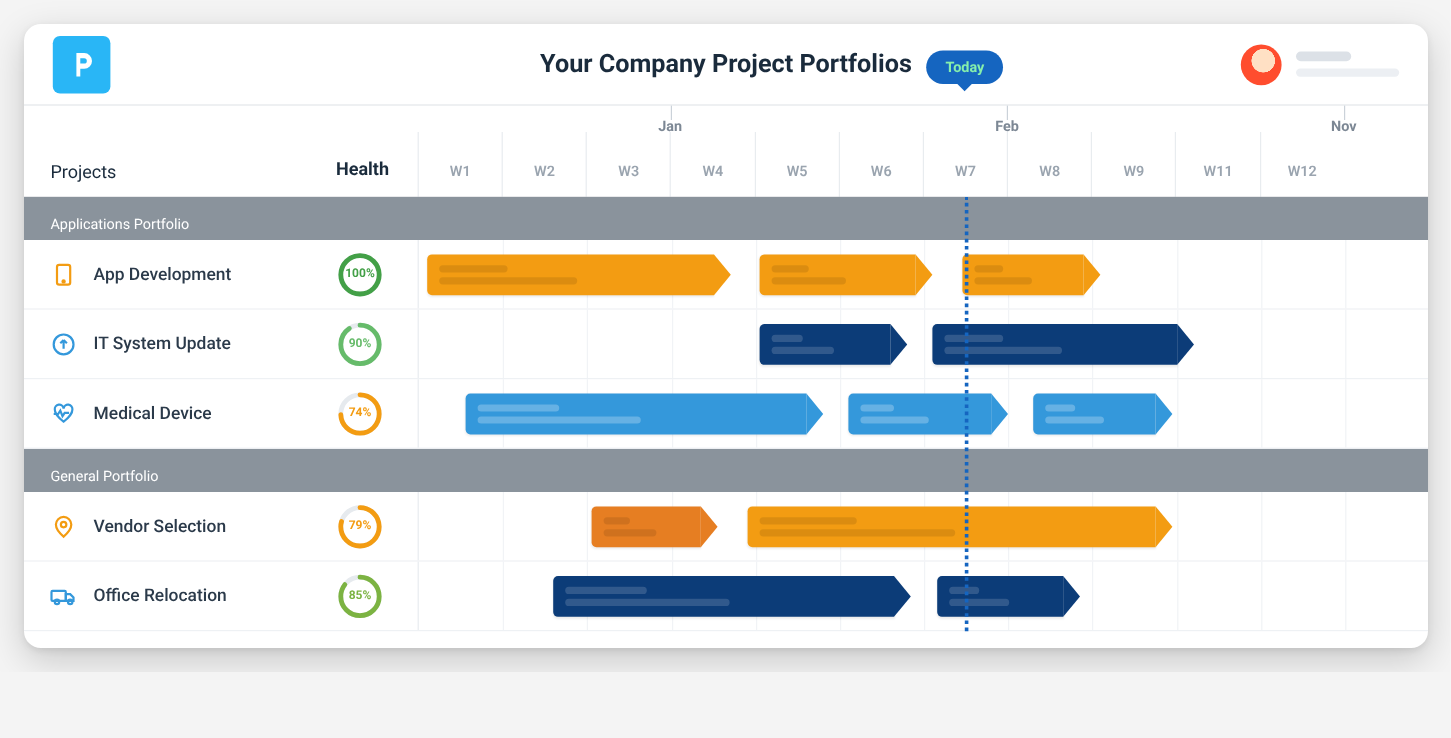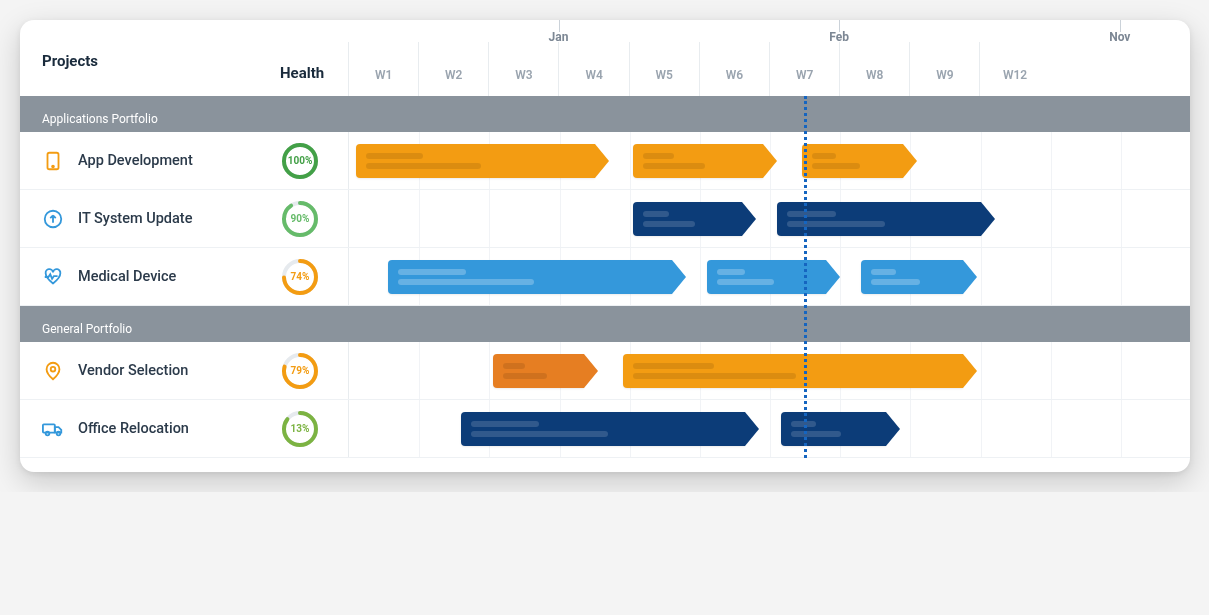--- a/index.html
+++ b/index.html
@@ -60,21 +60,21 @@
   
   .col-headers {
     display: grid;
     grid-template-columns: var(--left-col) var(--health-col) repeat(var(--weeks), 1fr);
     align-items: end;
     height: 76px;
     font-size: 12px;
     color: #7c8794;
     position: relative;
   }
-  .col-headers .h-projects { padding: 0 0 26px 22px; font-size: 15px; font-weight: 700; color: #1a2b3c; align-self: end; }
+  .col-headers .h-projects { padding: 0 0 12px 22px; font-size: 15px; font-weight: 400; color: #1a2b3c; align-self: end; }
   .col-headers .h-health   { padding: 0 0 14px 0; font-size: 15px; font-weight: 700; color: #1a2b3c; align-self: end; }
   .wk {
     border-left: 1px solid #e8ecef;
     text-align: center;
     padding: 26px 0 14px 0;
     font-weight: 600; color: #9aa4af;
   }
   .month-label {
     position: absolute;
     top: 10px;
@@ -176,36 +176,52 @@
 
   .gantt-body { position: relative; }
 
   .footer-space { height: 14px; }
 </style>
 </head>
 <body>
 
 <div class="window">
 
+  <div class="header">
+    <div class="logo">
+      <svg width="26" height="26" viewBox="0 0 24 24">
+        <path fill="#fff" d="M8 3h6a6 6 0 0 1 0 12h-3v6H8V3zm3 4v4h3a2 2 0 1 0 0-4h-3z"></path>
+      </svg>
+    </div>
+    <div class="title">Your Company Project Portfolios</div>
+    <div class="user-area">
+      <div class="avatar"></div>
+      <div class="user-lines">
+        <div class="l1"></div>
+          <div class="l2"></div>
+      </div>
+    </div>
+  </div>
 
   <div class="gantt">
 
     <div class="col-headers">
       <div class="h-projects">Projects</div>
       <div class="h-health">Health</div>
 
     <div class="wk">W1</div>
         <div class="wk">W2</div>
         <div class="wk">W3</div>
         <div class="wk">W4</div>
         <div class="wk">W5</div>
         <div class="wk">W6</div>
         <div class="wk">W7</div>
         <div class="wk">W8</div>
         <div class="wk">W9</div>
+        <div class="wk">W11</div>
         <div class="wk">W12</div>
         <div class="month-label" style="left: 538.5px;">Jan</div>
         <div class="month-tick" style="left: 538.5px;"></div>
         <div class="month-label" style="left: 819.167px;">Feb</div>
         <div class="month-tick" style="left: 819.167px;"></div>
         <div class="month-label" style="left: 1099.83px;">Nov</div>
         <div class="month-tick" style="left: 1099.83px;"></div>
         <div class="today-pill" style="left: 784.083px;">Today</div>
       </div>
 
@@ -396,21 +412,21 @@
               </svg>
             </span>
                     <span class="proj-name">Office Relocation</span>
           </div>
           <div class="health-cell">
             <div class="ring">
     <svg width="40" height="40">
       <circle cx="20" cy="20" r="16" stroke="#e6eaee" stroke-width="4" fill="none"></circle>
       <circle cx="20" cy="20" r="16" stroke="#7cb342" stroke-width="4" fill="none" stroke-linecap="round" stroke-dasharray="100.53096491487338" stroke-dashoffset="15.079644737231009"></circle>
     </svg>
-    <div class="ring-text" style="color:#7cb342">13%</div>
+    <div class="ring-text" style="color:#7cb342">85%</div>
   </div>
           </div>
           <div class="bars-cell">
             <div class="grid-line" style="left: 70.1667px;"></div>
             <div class="grid-line" style="left: 140.333px;"></div>
             <div class="grid-line" style="left: 210.5px;"></div>
             <div class="grid-line" style="left: 280.667px;"></div>
             <div class="grid-line" style="left: 350.833px;"></div>
             <div class="grid-line" style="left: 421px;"></div>
             <div class="grid-line" style="left: 491.167px;"></div>

